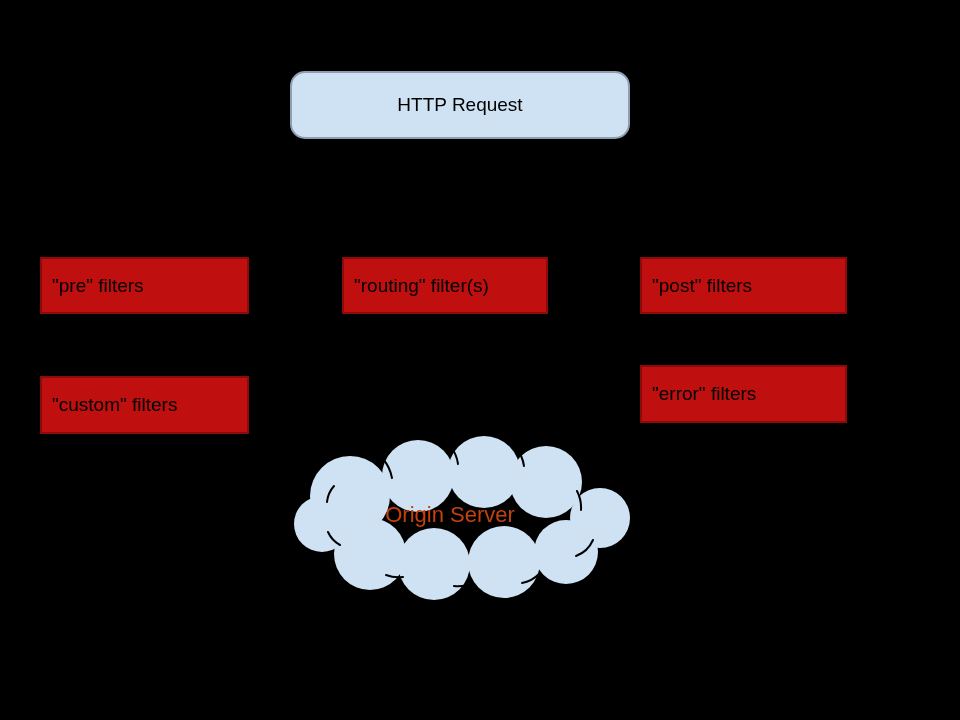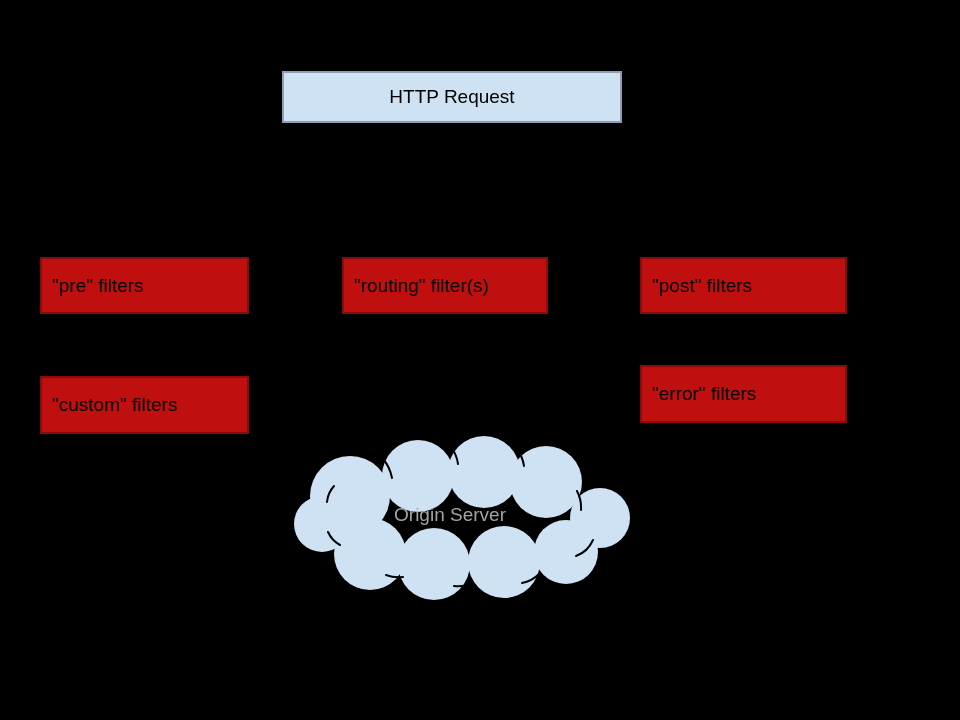--- a/index.html
+++ b/index.html
@@ -21,35 +21,35 @@
     background:#cfe2f3;
     border:2px solid #8e9db0;
     justify-content:center;
   }
   .filter-box{
     background:#bf0f0f;
     border:2px solid #8c0a0a;
     padding-left:10px;
     justify-content:flex-start;
   }
-  #node-http-request{left:282px;top:71px;width:340px;height:52px;}
+  #node-http-request{left:290px;top:71px;width:340px;height:68px;border-radius:15px;}
   #node-pre-filters{left:40px;top:257px;width:209px;height:57px;}
   #node-routing-filters{left:342px;top:257px;width:206px;height:57px;}
   #node-post-filters{left:640px;top:257px;width:207px;height:57px;}
   #node-custom-filters{left:40px;top:376px;width:209px;height:58px;}
   #node-error-filters{left:640px;top:365px;width:207px;height:58px;}
   #cloud-wrap{
     position:absolute;left:288px;top:434px;width:346px;height:168px;
   }
   #cloud-wrap svg{position:absolute;left:0;top:0;overflow:visible;}
   #cloud-label{
     position:absolute;left:0;top:0;width:346px;height:168px;
     display:flex;align-items:center;justify-content:center;
     padding-right:22px;padding-bottom:6px;box-sizing:border-box;
-    color:#a3a3a3;font-size:19px;
+    color:#c2410c;font-size:22px;
   }
   #watermark{
     position:absolute;right:10px;bottom:6px;
     color:#a6a6a6;font-size:16px;letter-spacing:0.2px;
   }
 </style>
 </head>
 <body>
 
 <div id="canvas">

